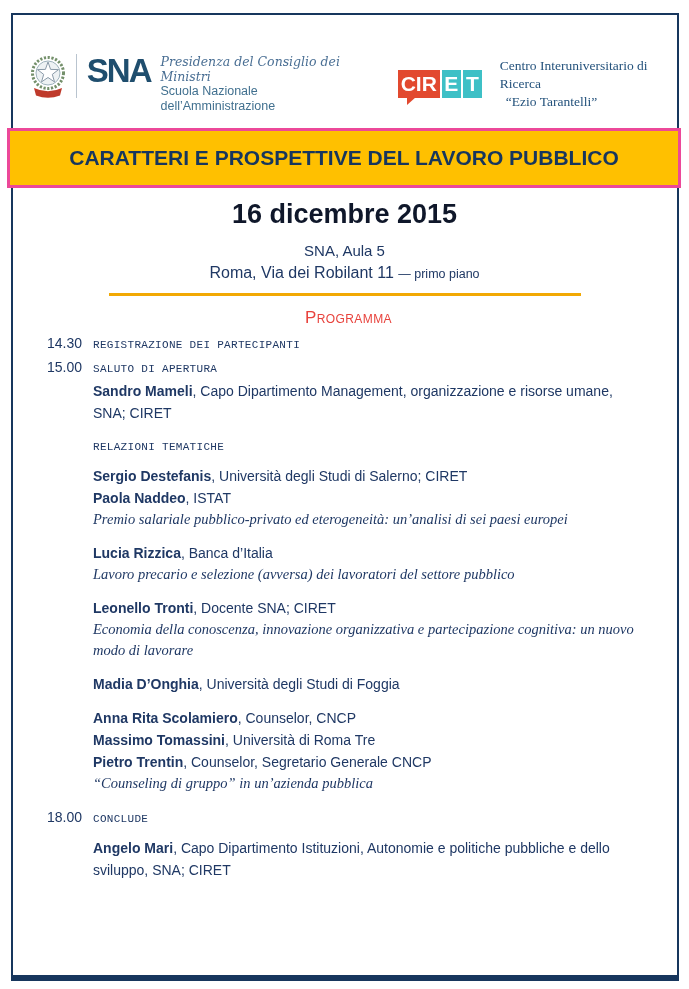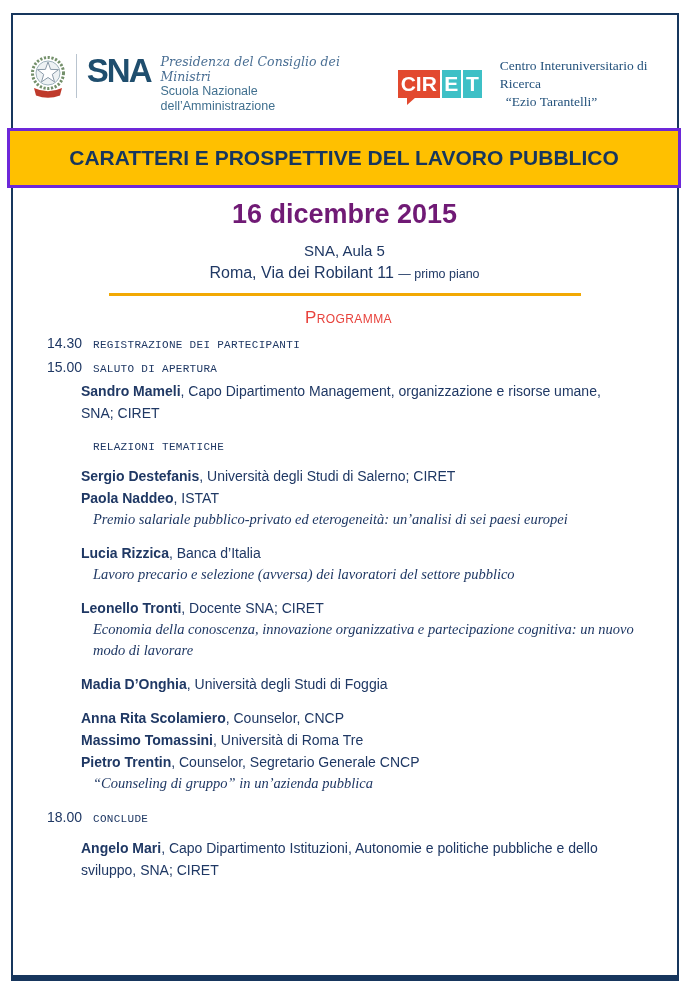--- a/index.html
+++ b/index.html
@@ -23,40 +23,40 @@
   .ciret-logo{display:flex;align-items:stretch;height:28px;}
   .ciret-cir{position:relative;background:#E2492F;color:#fff;font-weight:bold;font-size:21px;line-height:28px;padding:0 3px;letter-spacing:0;}
   .ciret-cir::after{content:"";position:absolute;left:9px;bottom:-7px;width:0;height:0;
     border-top:8px solid #E2492F;border-right:9px solid transparent;}
   .ciret-sq{background:#3EC0C6;color:#fff;font-weight:bold;font-size:21px;line-height:28px;width:19px;text-align:center;margin-left:2px;}
   .ciret-text{margin-left:18px;font-family:"Liberation Serif",serif;font-size:13.5px;color:#24527C;line-height:18px;}
   .ciret-text .l2{padding-left:6px;}
   
   .banner{
     position:absolute;left:7px;right:8px;top:128px;height:54px;
-    background:#FFC000;border:3px solid #6d28d9;z-index:2;
+    background:#FFC000;border:3px solid #ec4899;z-index:2;
     display:flex;align-items:center;justify-content:center;
   }
   .banner-title{font-size:21px;font-weight:bold;color:#17365D;letter-spacing:0;}
   
   .event-date{position:absolute;left:0;right:0;top:199px;text-align:center;font-size:27px;font-weight:bold;color:#FF0000;}
   .venue-room{position:absolute;left:0;right:0;top:242px;text-align:center;font-size:15px;color:#1F3864;}
   .venue-address{position:absolute;left:0;right:0;top:264px;text-align:center;font-size:16px;color:#1F3864;}
   .venue-address .floor{font-size:12.5px;}
   .gold-rule{position:absolute;left:50%;transform:translateX(-50%);top:293px;width:472px;height:3px;background:#F2A904;}
   .prog-heading{
     position:absolute;left:0;right:0;top:308px;text-align:center;
     font-variant:small-caps;font-size:17px;color:#E8423C;letter-spacing:.4px;margin-left:8px;
   }
   
   .program{position:absolute;left:47px;top:332px;width:590px;}
   .row-entry{display:flex;align-items:baseline;line-height:22px;}
   .row-entry .time{flex:0 0 46px;font-size:14px;color:#1F3864;}
   .row-entry .label{font-size:11px;letter-spacing:.3px;color:#1F3864;font-family:Liberation Mono, monospace;}
-  .row-speaker{margin-left:34px;font-size:14px;line-height:22px;color:#1F3864;}
+  .row-speaker{margin-left:46px;font-size:14px;line-height:22px;color:#1F3864;}
   .row-speaker b{font-weight:bold;}
   .row-title{margin-left:46px;font-family:"Liberation Serif",serif;font-style:italic;font-size:14.5px;line-height:21px;color:#1F3864;}
   .gap{height:12px;}
   .gap_small{height:7px;}
   
   .emblem{width:40px;height:46px;flex:0 0 auto;}
 </style>
 </head>
 <body>
 
@@ -87,21 +87,21 @@
       <div class="l1">Centro Interuniversitario di Ricerca</div>
       <div class="l2">“Ezio Tarantelli”</div>
     </div>
   </div>
 </div>
 
 <div class="banner" style="background: rgb(255, 192, 0);">
   <span class="banner-title" style="color: rgb(23, 54, 93);">CARATTERI E PROSPETTIVE DEL LAVORO PUBBLICO</span>
 </div>
 
-<div class="event-date" style="color: #701a75;">16 dicembre 2015</div>
+<div class="event-date" style="color: #0f172a;">16 dicembre 2015</div>
 <div class="venue-room">SNA, Aula 5</div>
 <div class="venue-address">
   <span>Roma, Via dei Robilant 11 </span><span class="floor">— primo piano</span>
 </div>
 <div class="gold-rule" style="background: rgb(242, 169, 4);"></div>
 <div class="prog-heading" style="color: rgb(232, 66, 60);">Programma</div>
 
 <div class="program">
     <div class="row-entry">
       <span class="time">14.30</span>

